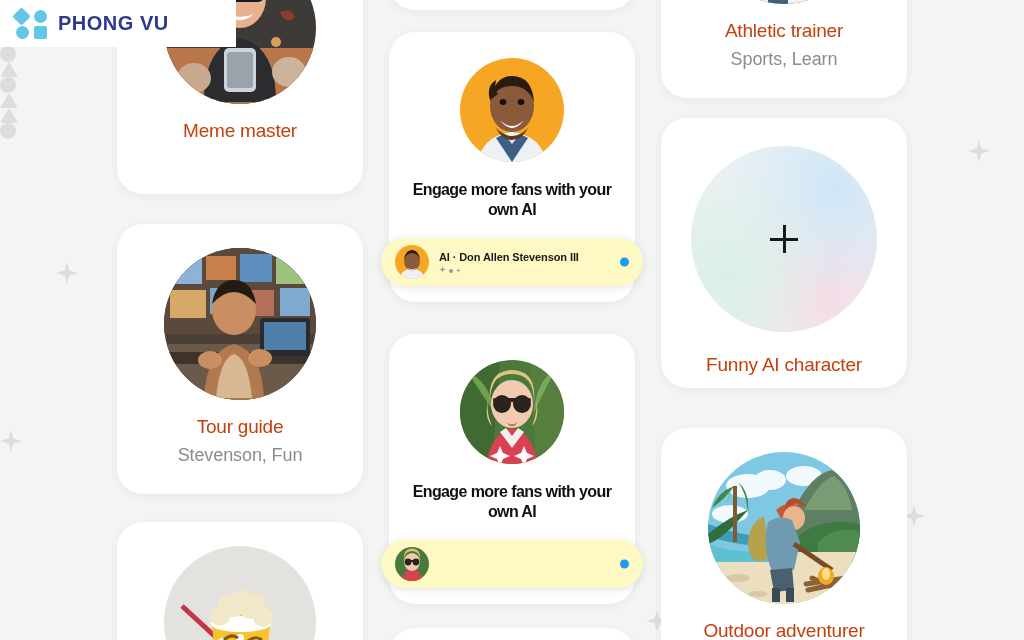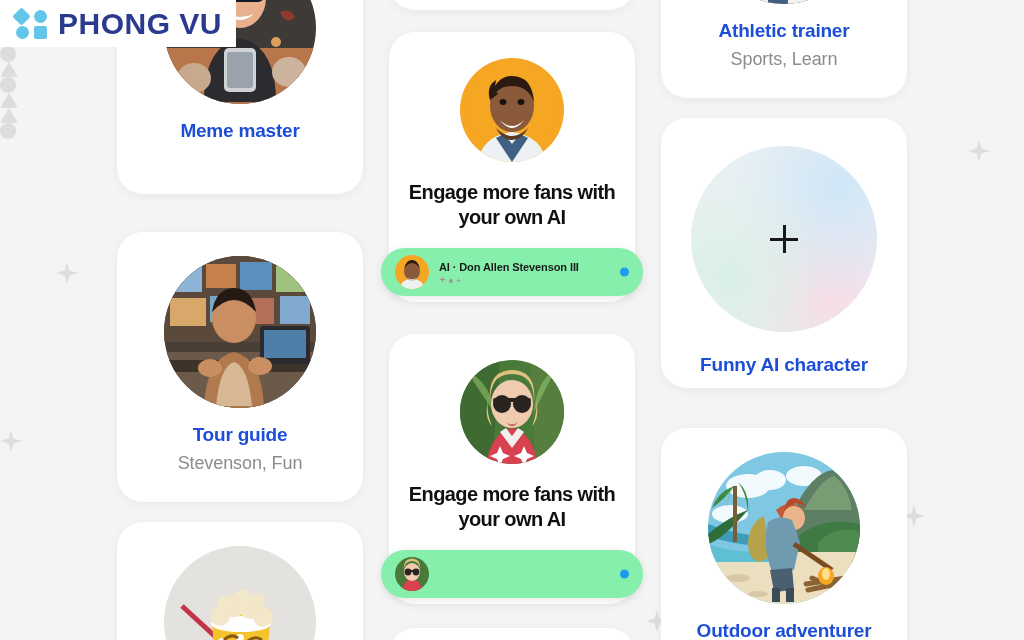--- a/index.html
+++ b/index.html
@@ -64,54 +64,54 @@
     border-radius: 50%;
     margin: 0 auto;
     overflow: hidden;
     position: relative;
   }
   .avatar svg { display: block; width: 100%; height: 100%; }
 
   .card-title {
     text-align: center;
     font-size: 19px;
-    font-weight: bold;
-    color: #1d4ed8;
+    font-weight: normal;
+    color: #c2410c;
     letter-spacing: -0.2px;
     margin-top: 16px;
   }
   .card-sub {
     text-align: center;
     font-size: 18px;
     color: #8c8c8c;
     margin-top: 7px;
     letter-spacing: -0.1px;
   }
 
   
   .promo {
     padding: 26px 0 0 0;
   }
   .promo .avatar { width: 104px; height: 104px; }
   .promo-head {
     text-align: center;
-    font-size: 20px;
+    font-size: 16px;
     font-weight: bold;
     line-height: 1.25;
     color: #101010;
     letter-spacing: -0.6px;
     margin-top: 18px;
     padding: 0 8px;
   }
   .chip {
     position: relative;
     margin: 18px -8px 0 -8px;
     width: 262px;
     height: 48px;
-    background: #86efac;
+    background: #fef9c3;
     border-radius: 24px;
     box-shadow: 0 2px 9px rgba(0,0,0,0.10);
     display: flex;
     align-items: center;
     padding: 0 14px;
   }
   .chip-avatar {
     width: 34px; height: 34px; border-radius: 50%;
     overflow: hidden; flex: 0 0 34px;
   }
@@ -180,21 +180,21 @@
     position: relative;
     flex: 0 0 34px;
   }
   .lm { position: absolute; background: #63c6e8; }
   .lm-diamond { left: 0; top: 1px; width: 13px; height: 13px; transform: rotate(45deg); border-radius: 2px; }
   .lm-circle1 { left: 19px; top: 1px; width: 13px; height: 13px; border-radius: 50%; }
   .lm-circle2 { left: 1px; top: 17px; width: 13px; height: 13px; border-radius: 50%; }
   .lm-square  { left: 19px; top: 17px; width: 13px; height: 13px; border-radius: 2px; }
   .logo-text {
     margin-left: 9px;
-    font-size: 30px;
+    font-size: 20px;
     font-weight: bold;
     color: #2b3a8f;
     letter-spacing: 0.5px;
     font-family: "Liberation Sans", sans-serif;
   }
 </style>
 </head>
 <body>
 
 <div id="stage">
@@ -237,21 +237,21 @@
           <ellipse cx="30" cy="126" rx="17" ry="15" fill="#c8a98e"></ellipse>
           <ellipse cx="125" cy="120" rx="17" ry="15" fill="#cbb39c"></ellipse>
           <path d="M118 28 q12 -6 16 6 q-10 8 -16 -6z" fill="#8d3b2a"></path>
           <path d="M116 60 q12 -5 15 6 q-10 7 -15 -6z" fill="#8d3b2a"></path>
           <circle cx="112" cy="90" r="5" fill="#d9a05a"></circle>
         </svg>
       </div>
       <div class="card-title">Meme master</div>
     </div>
 
-    <div class="card" style="top:224px; height:270px; padding-top:24px;margin-top:8px;">
+    <div class="card" style="top:224px; height:270px; padding-top:24px;">
       <div class="avatar">
         <svg viewBox="0 0 152 152" preserveAspectRatio="xMidYMid slice">
           <rect width="152" height="152" fill="#4a3f36"></rect>
           <rect x="0" y="0" width="152" height="86" fill="#5b4a3c"></rect>
           <rect x="4" y="10" width="34" height="26" fill="#8db4d6"></rect>
           <rect x="42" y="8" width="30" height="24" fill="#c7804a"></rect>
           <rect x="76" y="6" width="32" height="28" fill="#5c8fbd"></rect>
           <rect x="112" y="10" width="34" height="26" fill="#9fc27e"></rect>
           <rect x="6" y="42" width="36" height="28" fill="#d7a86a"></rect>
           <rect x="46" y="40" width="28" height="26" fill="#78a8c9"></rect>

